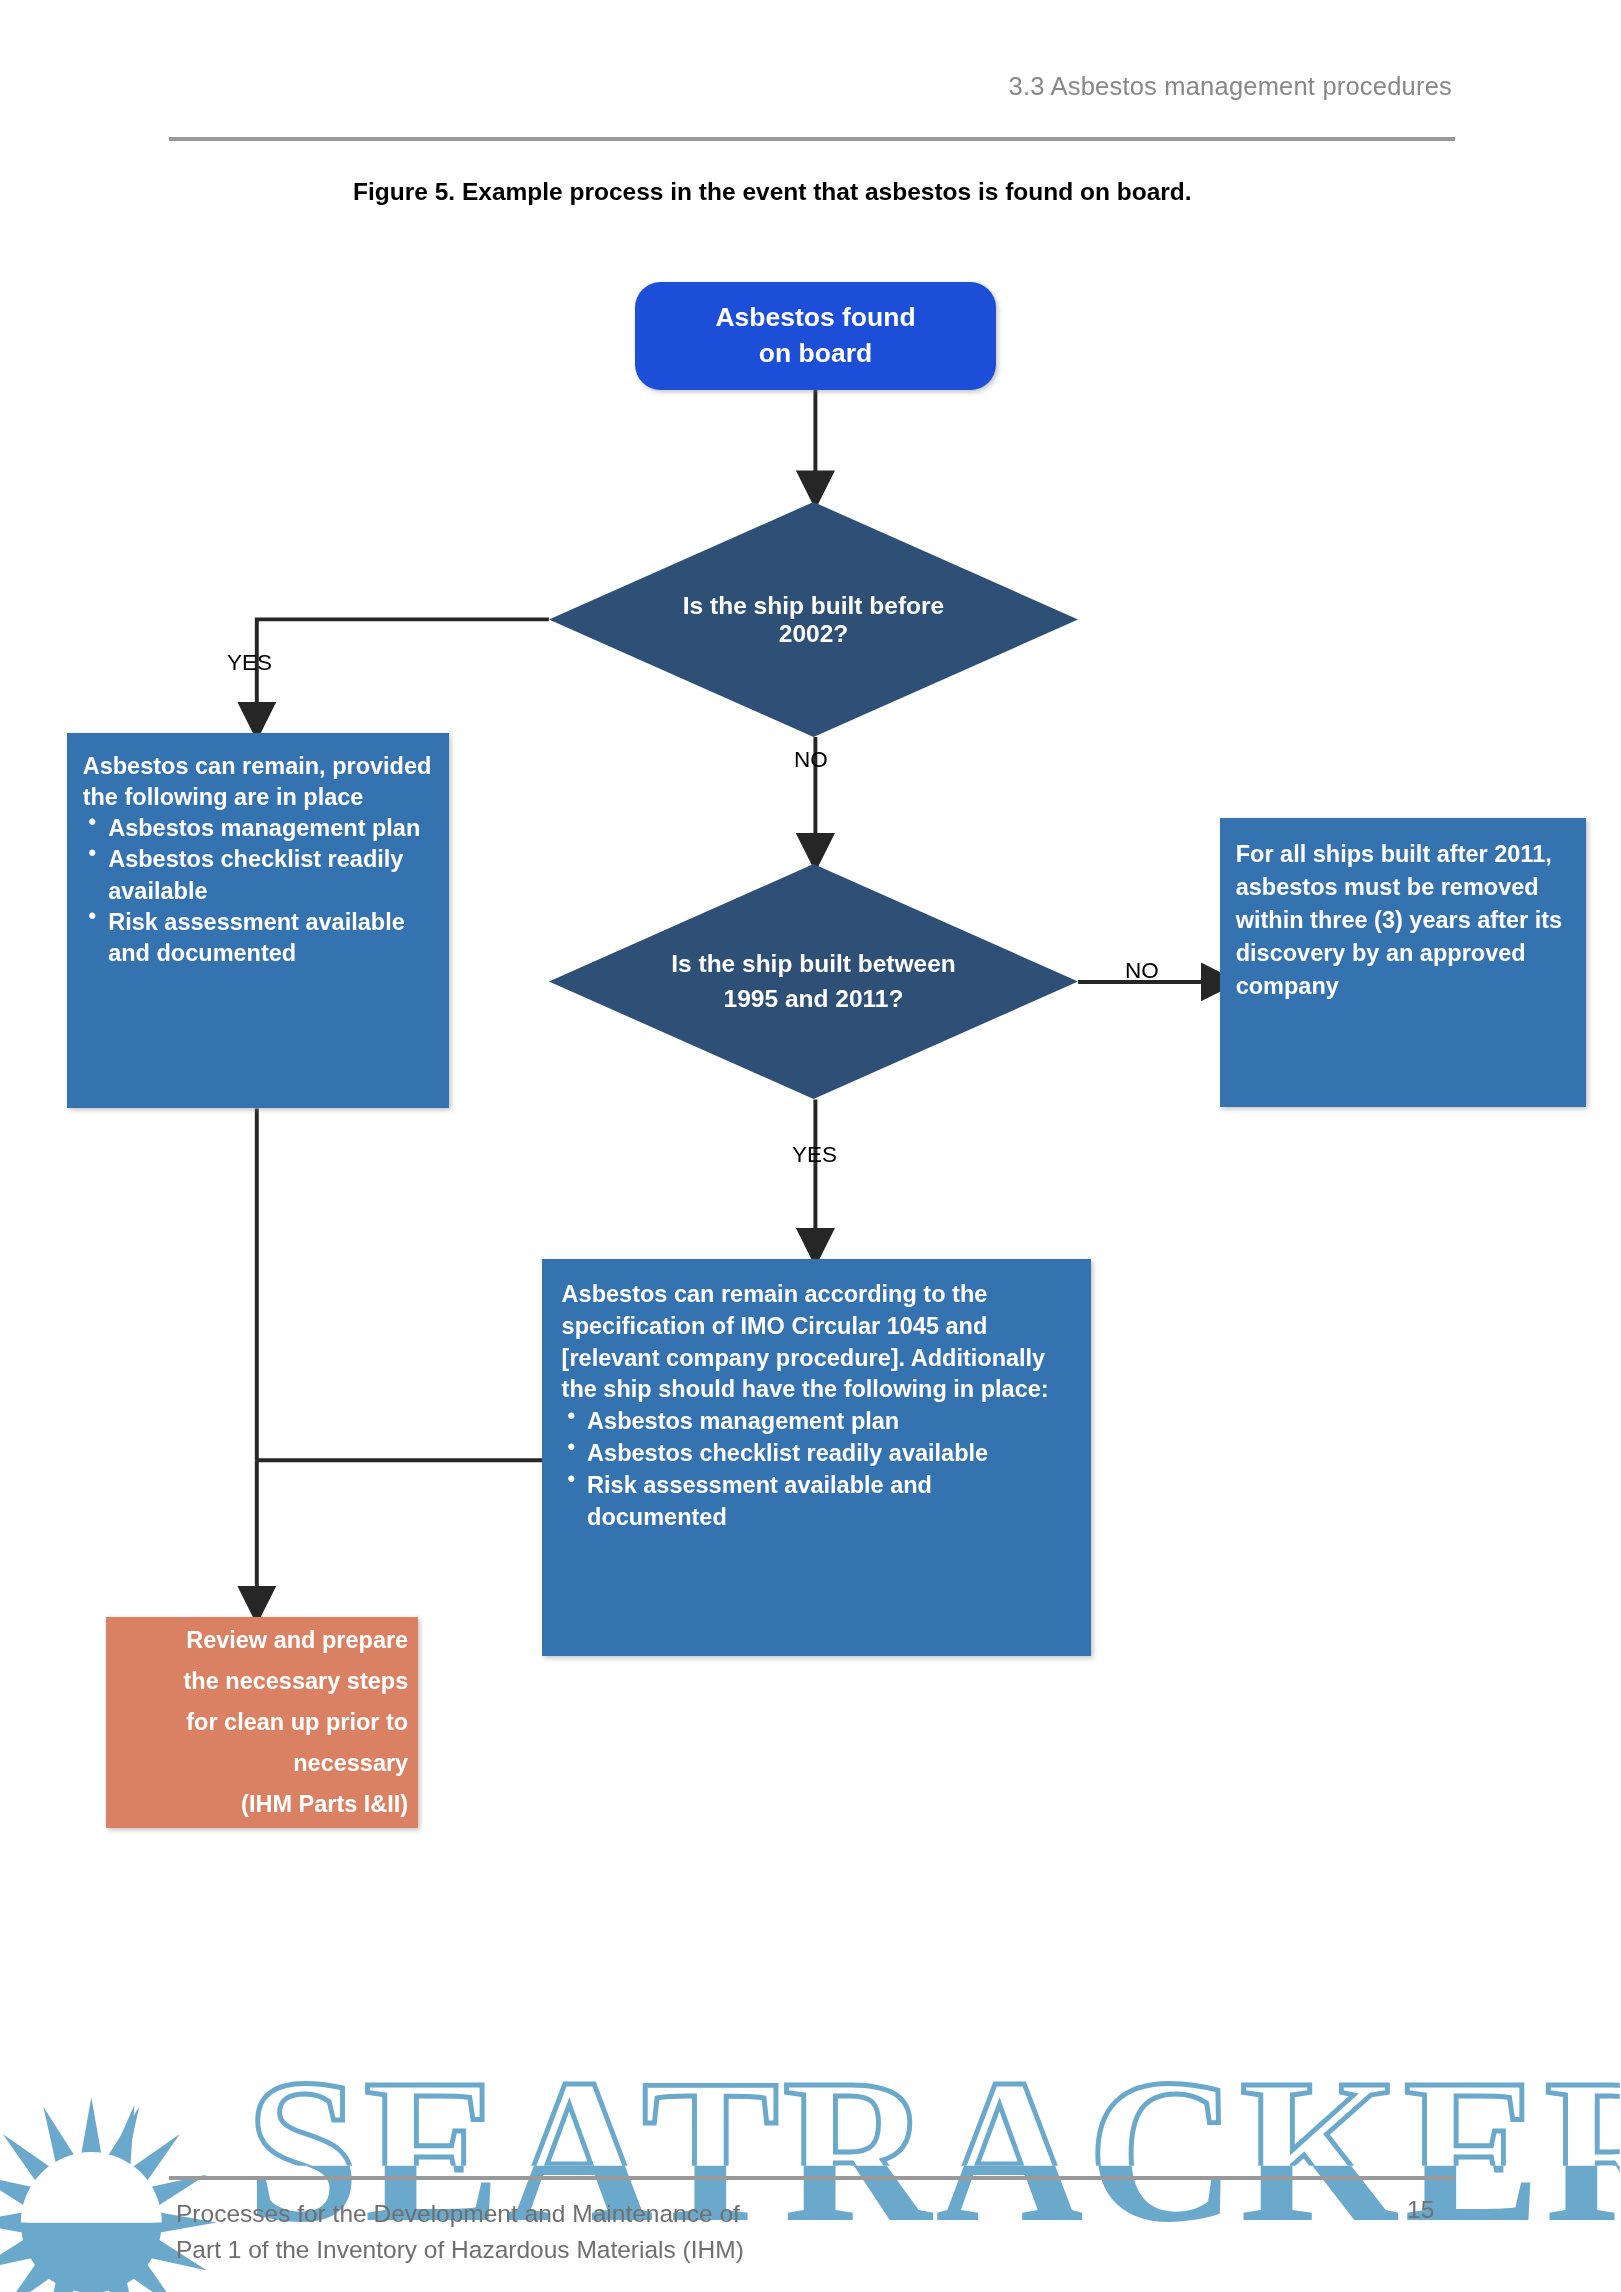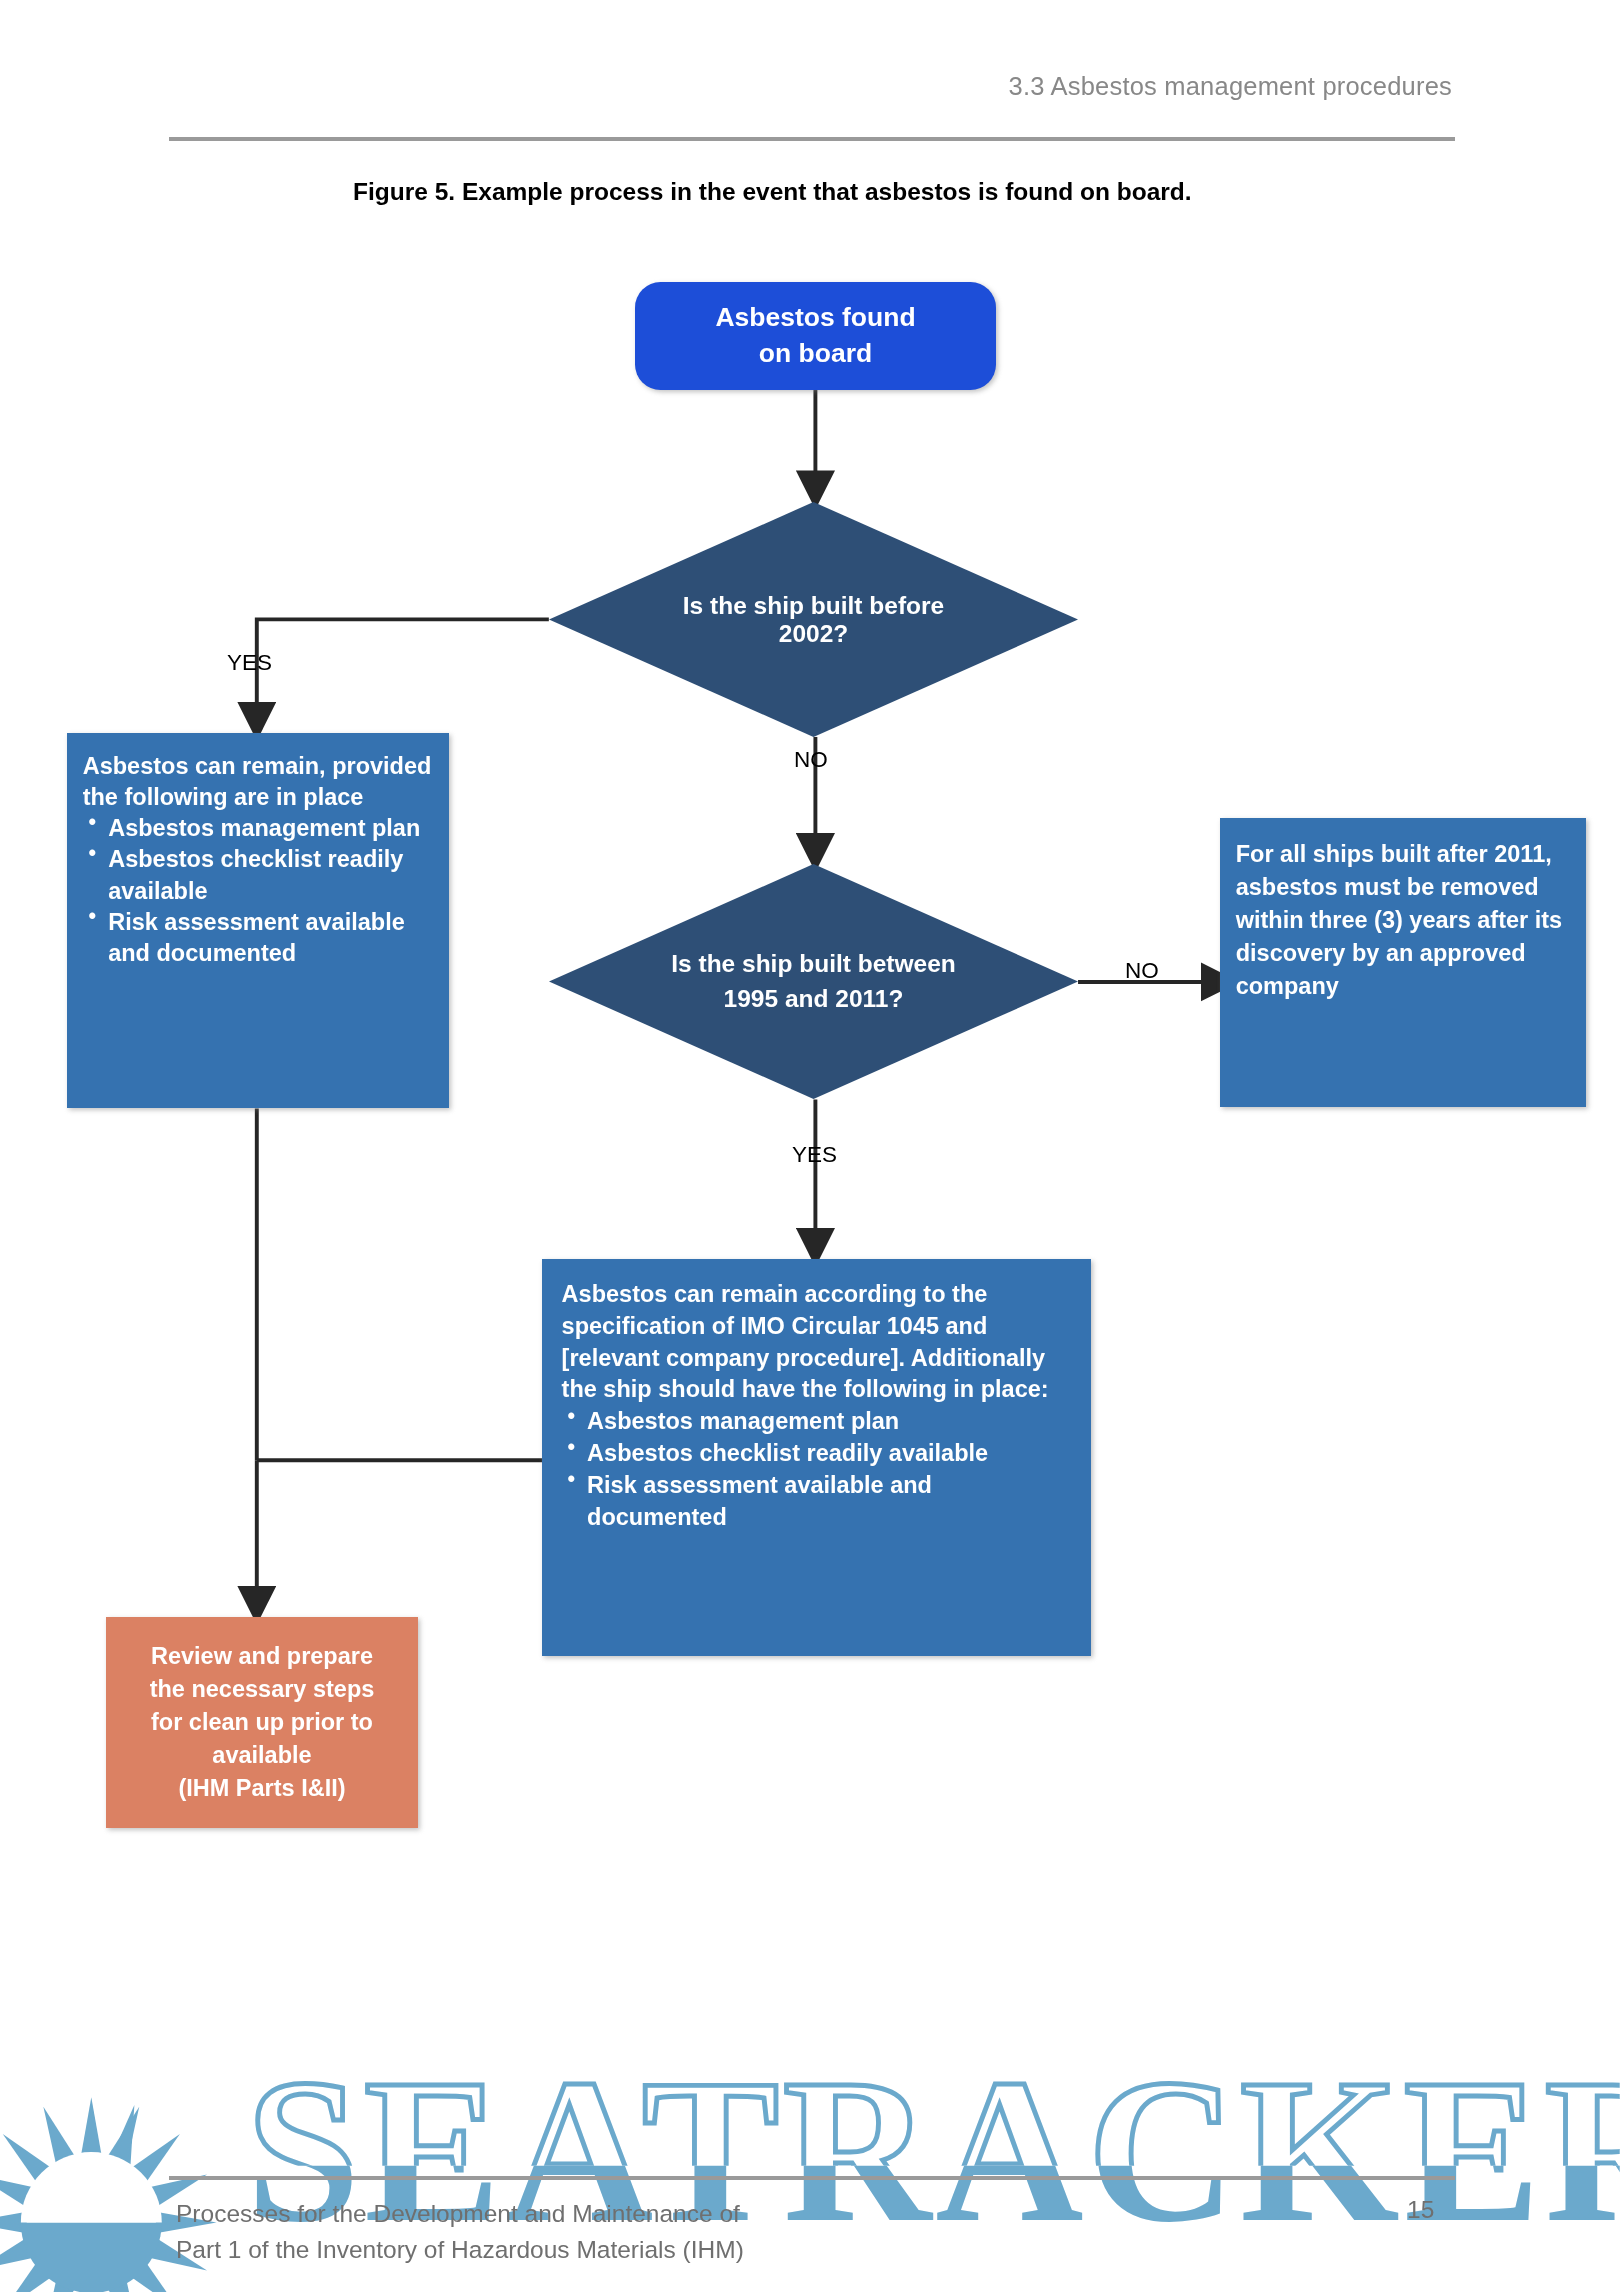--- a/index.html
+++ b/index.html
@@ -158,24 +158,25 @@
     line-height: 1.36;
   }
   #node-end {
     left: 106px;
     top: 1617px;
     width: 312px;
     height: 211px;
     padding: 15.7px 9.8px;
     font-size: 23.5px;
     line-height: 1.4;
-    text-align: center;
+    text-align: right;
     display: flex;
     flex-direction: column;
     justify-content: center;
+    gap: 8px;
   }
   #node-end div { display: block; }
 
   
   .bullets {
     list-style: none;
     margin: 0;
     padding: 0;
   }
   .bullets li {
@@ -329,21 +330,21 @@
       <li>Asbestos management plan</li>
       <li>Asbestos checklist readily available</li>
       <li>Risk assessment available and documented</li>
     </ul>
   </div>
 
   <div class="node box-orange" id="node-end">
     <div>Review and prepare</div>
     <div>the necessary steps</div>
     <div>for clean up prior to</div>
-    <div>available</div>
+    <div>necessary</div>
     <div>(IHM Parts I&amp;II)</div>
   </div>
 
   <div class="edge-label" id="label-yes-1">YES</div>
   <div class="edge-label" id="label-no-1">NO</div>
   <div class="edge-label" id="label-no-2">NO</div>
   <div class="edge-label" id="label-yes-2">YES</div>
 
 </div>
 

